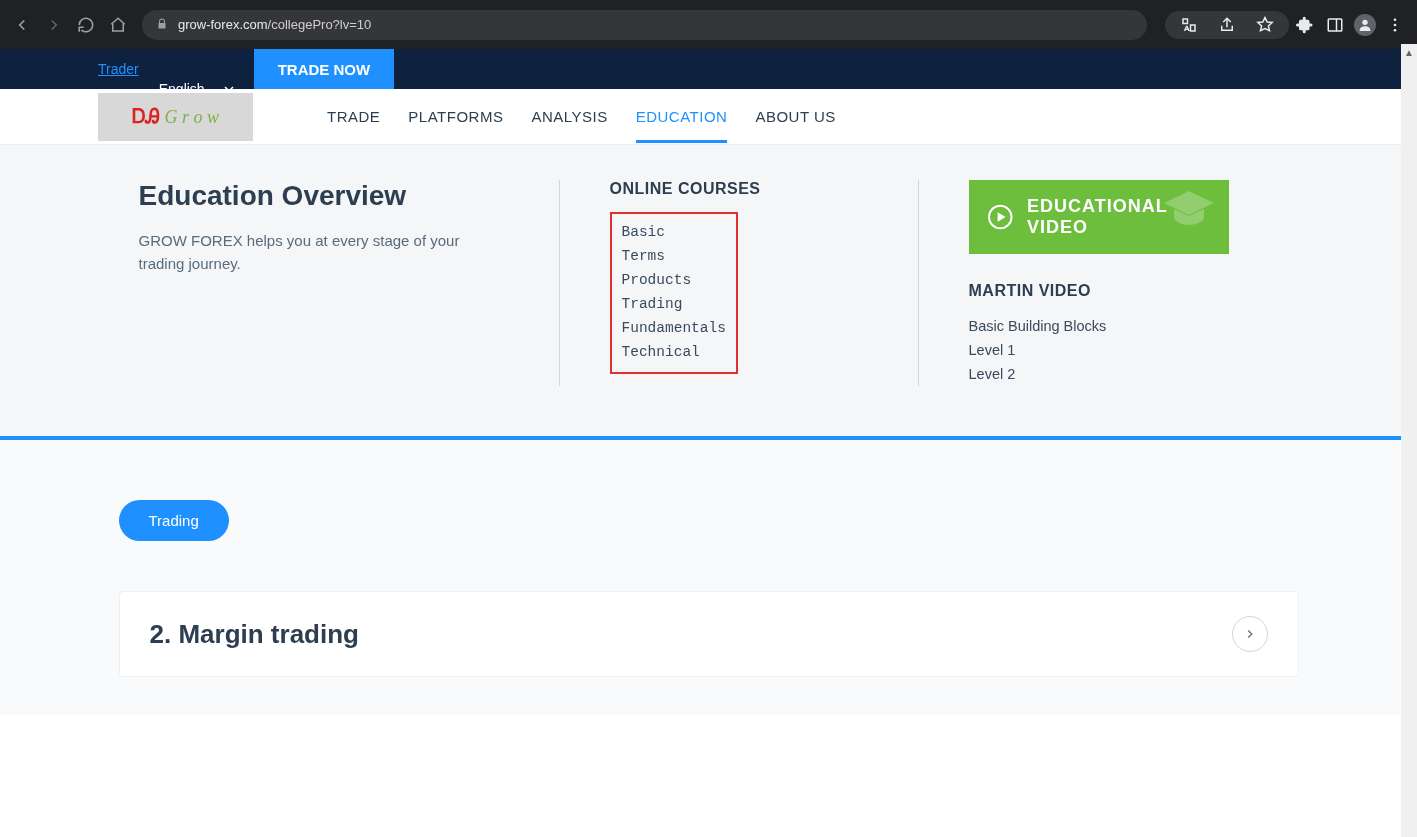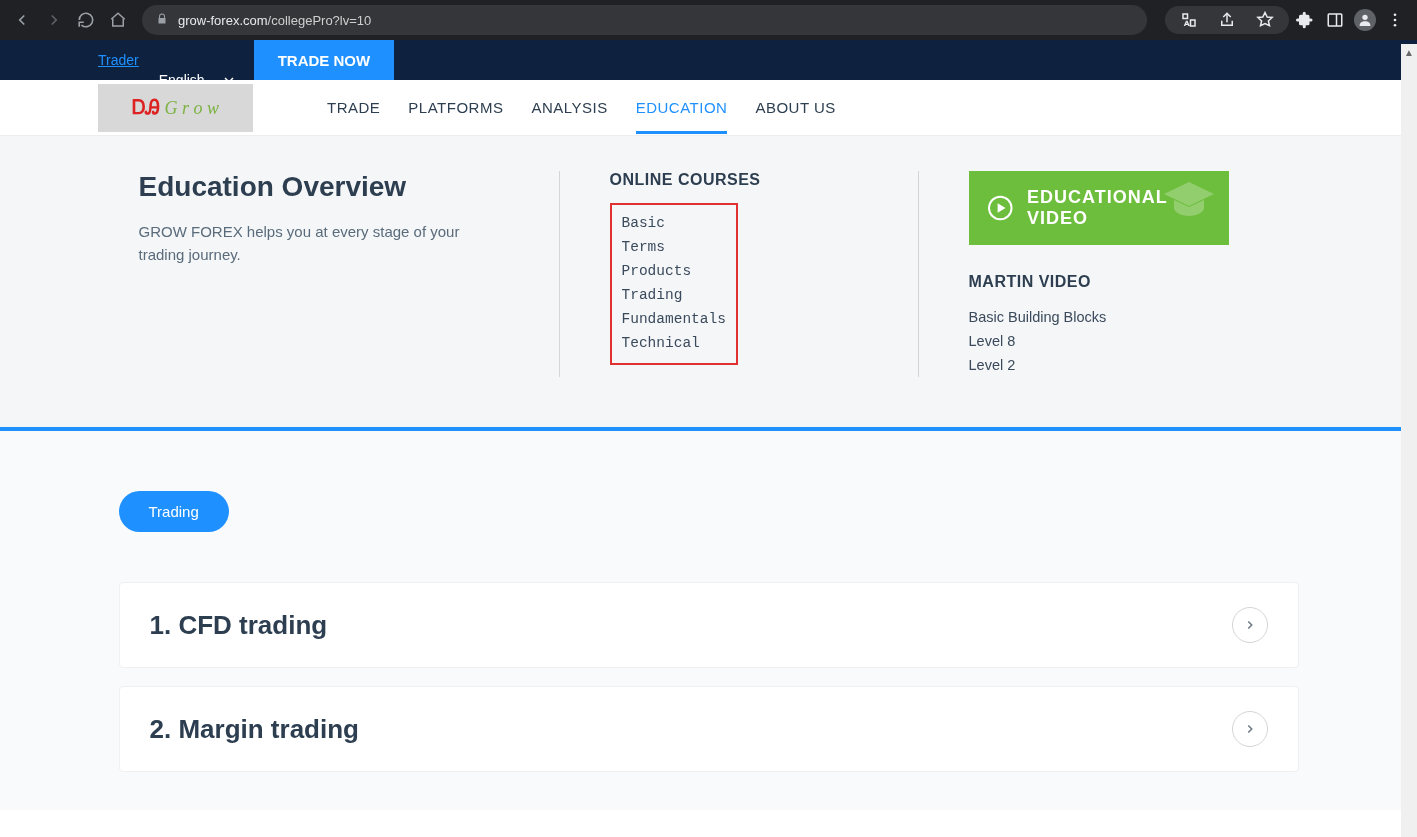--- a/index.html
+++ b/index.html
@@ -1,19 +1,19 @@
 <!DOCTYPE html>
 <html><head>
 <meta charset="utf-8">
 <style>
   * { margin: 0; padding: 0; box-sizing: border-box; }
   body { font-family: -apple-system, BlinkMacSystemFont, 'Segoe UI', Arial, sans-serif; background: #fff; width: 1417px; }
   
   
-  .browser-chrome { background: #202124; height: 40px; display: flex; align-items: center; padding: 0 8px; gap: 4px; }
+  .browser-chrome { background: #202124; height: 49px; display: flex; align-items: center; padding: 0 8px; gap: 4px; }
   .chrome-btn { width: 28px; height: 28px; display: flex; align-items: center; justify-content: center; color: #9aa0a6; border-radius: 50%; cursor: pointer; }
   .chrome-btn.disabled { color: #5f6368; }
   .chrome-btn svg { width: 18px; height: 18px; }
   .url-bar { flex: 1; background: #35363a; border-radius: 20px; height: 30px; display: flex; align-items: center; padding: 0 14px; margin: 0 6px; gap: 10px; }
   .lock-icon { color: #9aa0a6; }
   .url-text { color: #cfcfcf; font-size: 13px; }
   .url-text .domain { color: #e8eaed; }
   .chrome-right { display: flex; align-items: center; gap: 2px; margin-left: 8px; }
   .chrome-right .chrome-btn { color: #e8eaed; }
   .avatar { width: 22px; height: 22px; border-radius: 50%; background: #5f6368; display: flex; align-items: center; justify-content: center; }
@@ -207,40 +207,32 @@
             <circle cx="20" cy="20" r="17" fill="none" stroke="#fff" stroke-width="3"></circle>
             <path d="M16 13l12 7-12 7z" fill="#fff"></path>
           </svg>
         <span>EDUCATIONAL VIDEO</span>
         <svg class="grad-cap" width="60" height="45" viewBox="0 0 60 45">
             <path d="M30 5L5 17l25 12 25-12L30 5zm-15 18v8c0 4 7 8 15 8s15-4 15-8v-8l-15 7-15-7z" fill="#fff"></path>
           </svg>
       </div>
       <div class="martin-title">MARTIN VIDEO</div>
       <div class="martin-item">Basic Building Blocks</div>
-      <div class="martin-item">Level 8</div>
+      <div class="martin-item">Level 1</div>
       <div class="martin-item">Level 2</div>
     </div>
   </div>
 </div>
 
 <div class="blue-divider"></div>
 
 <div class="content-area">
   <div class="content-inner">
     <div class="pill-btn">Trading</div>
 
-    <div class="accordion">
-      <div class="accordion-title">1. CFD trading</div>
-      <div class="accordion-chevron">
-        <svg viewBox="0 0 24 24" fill="none" stroke="currentColor" stroke-width="2.5">
-            <path d="M9 6l6 6-6 6"></path>
-          </svg>
-      </div>
-    </div>
 
     <div class="accordion">
       <div class="accordion-title">2. Margin trading</div>
       <div class="accordion-chevron">
         <svg viewBox="0 0 24 24" fill="none" stroke="currentColor" stroke-width="2.5">
             <path d="M9 6l6 6-6 6"></path>
           </svg>
       </div>
     </div>
   </div>

